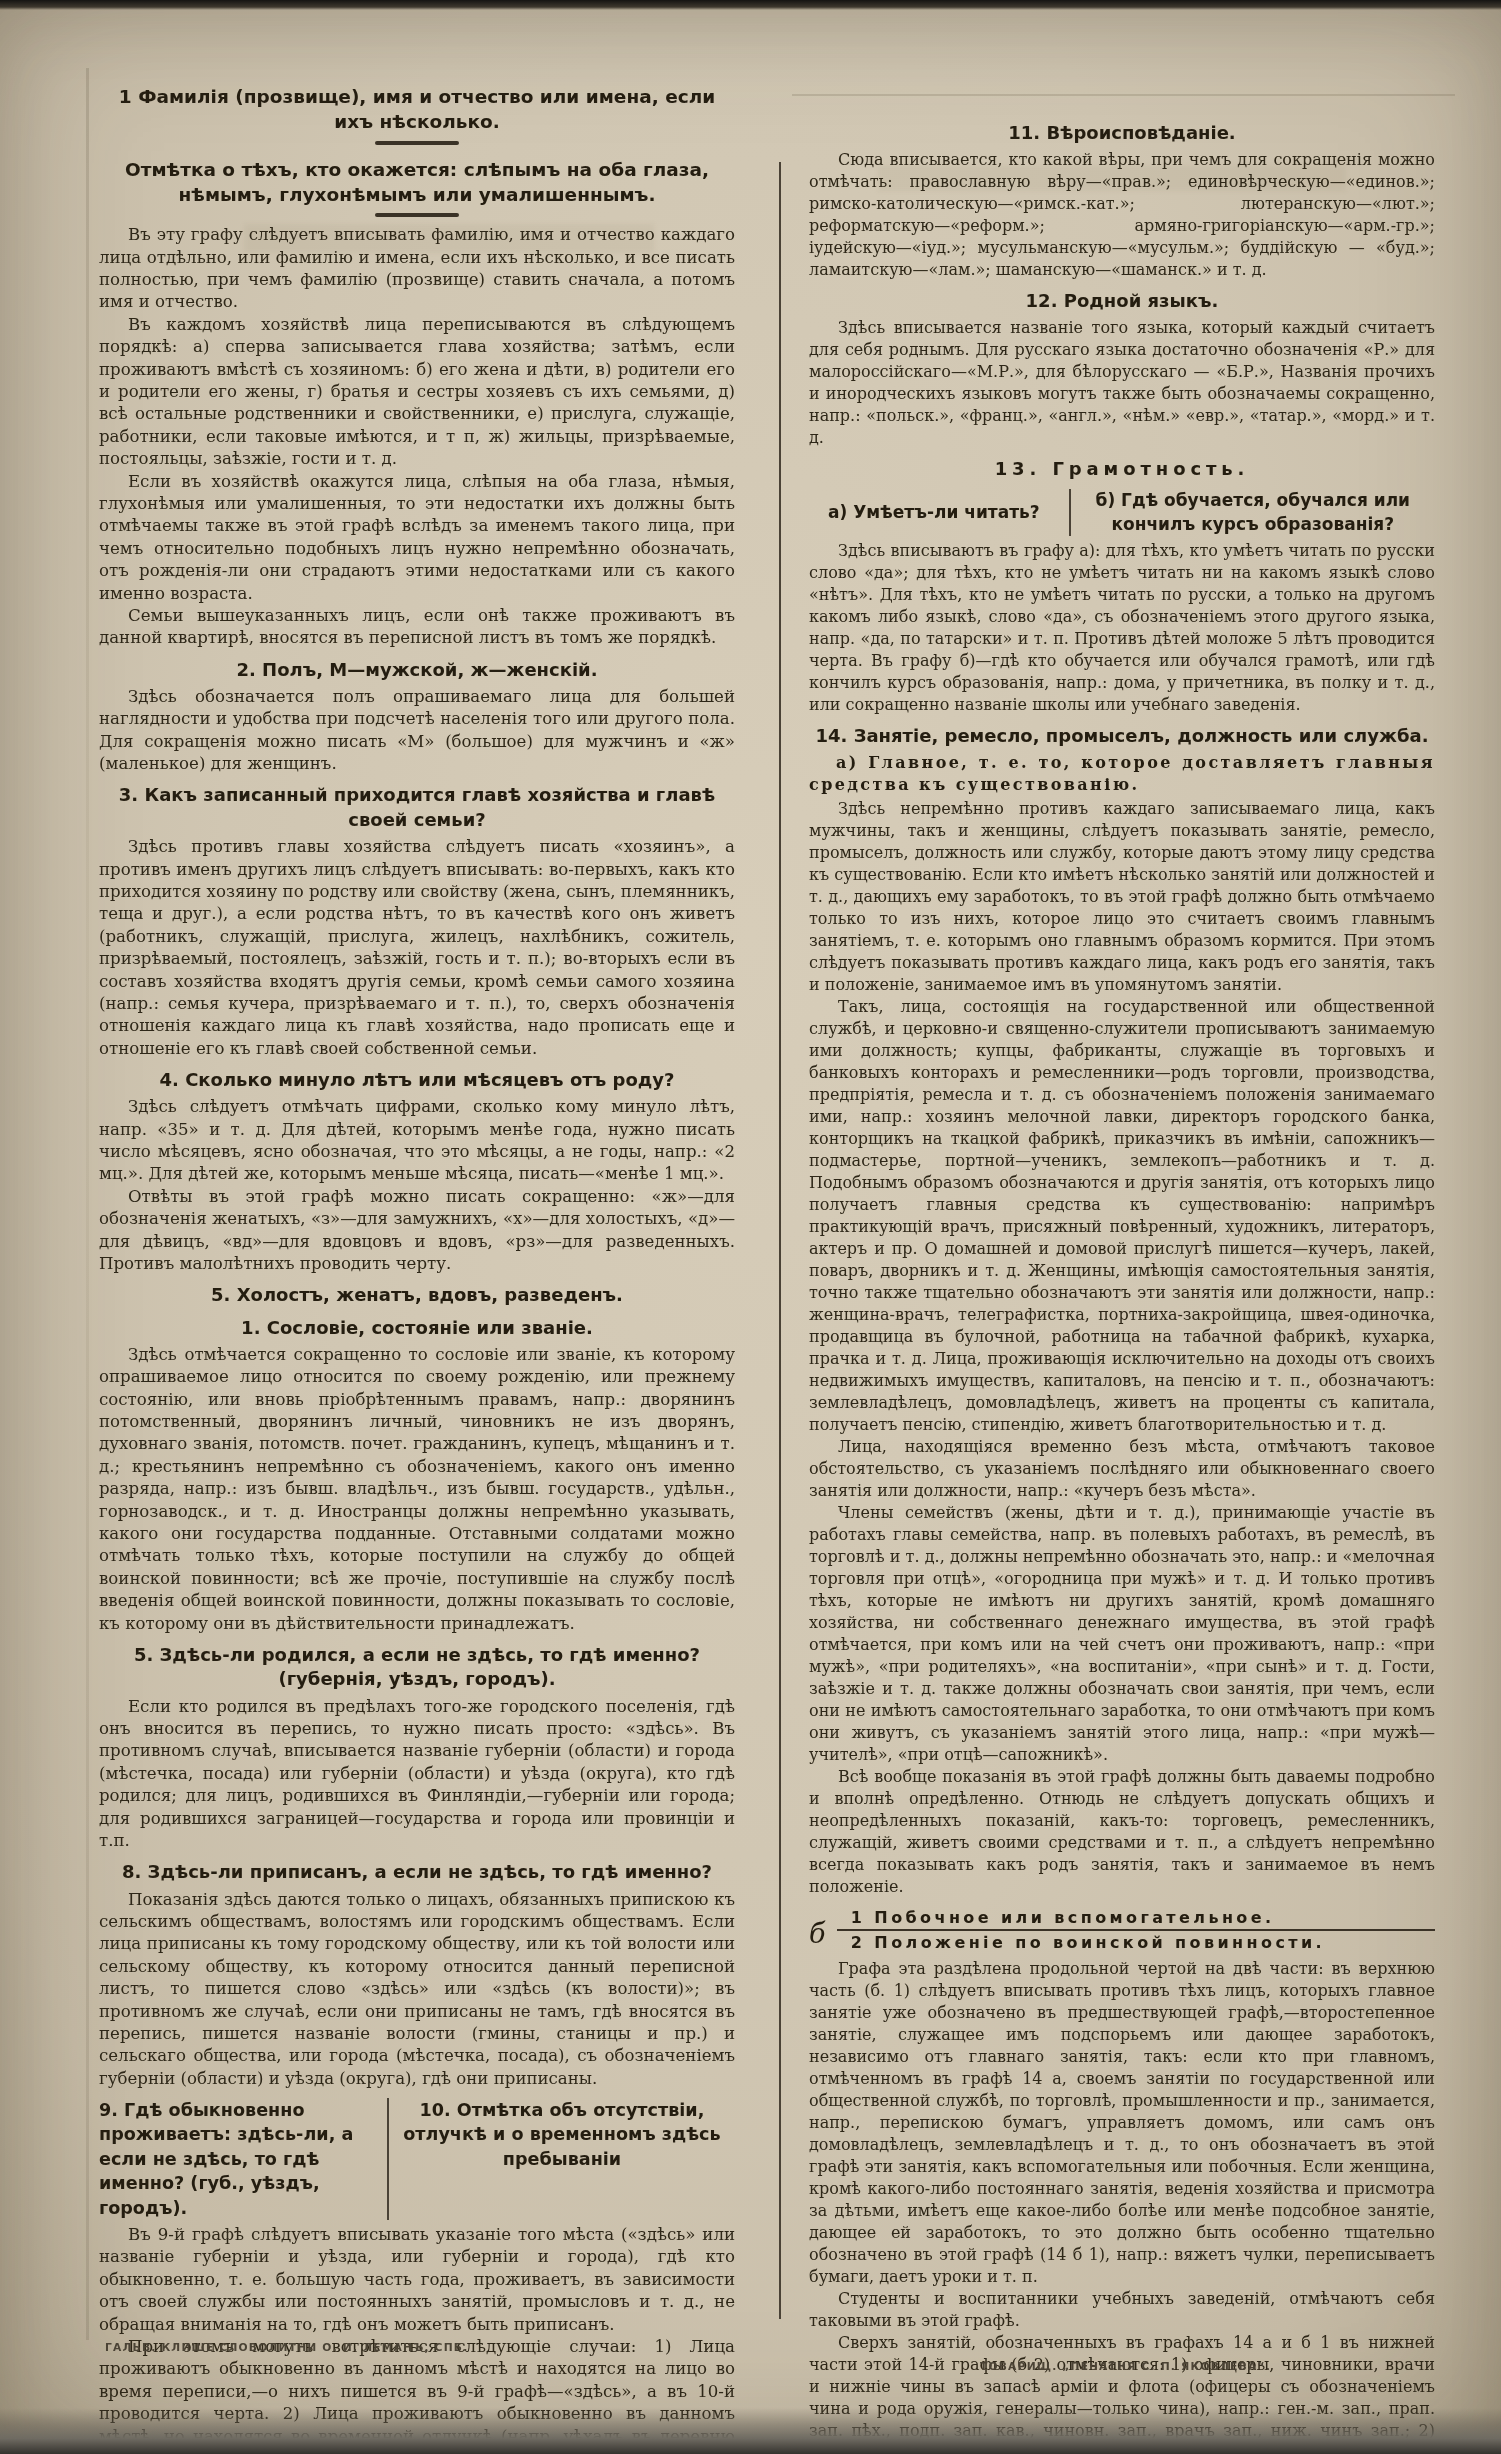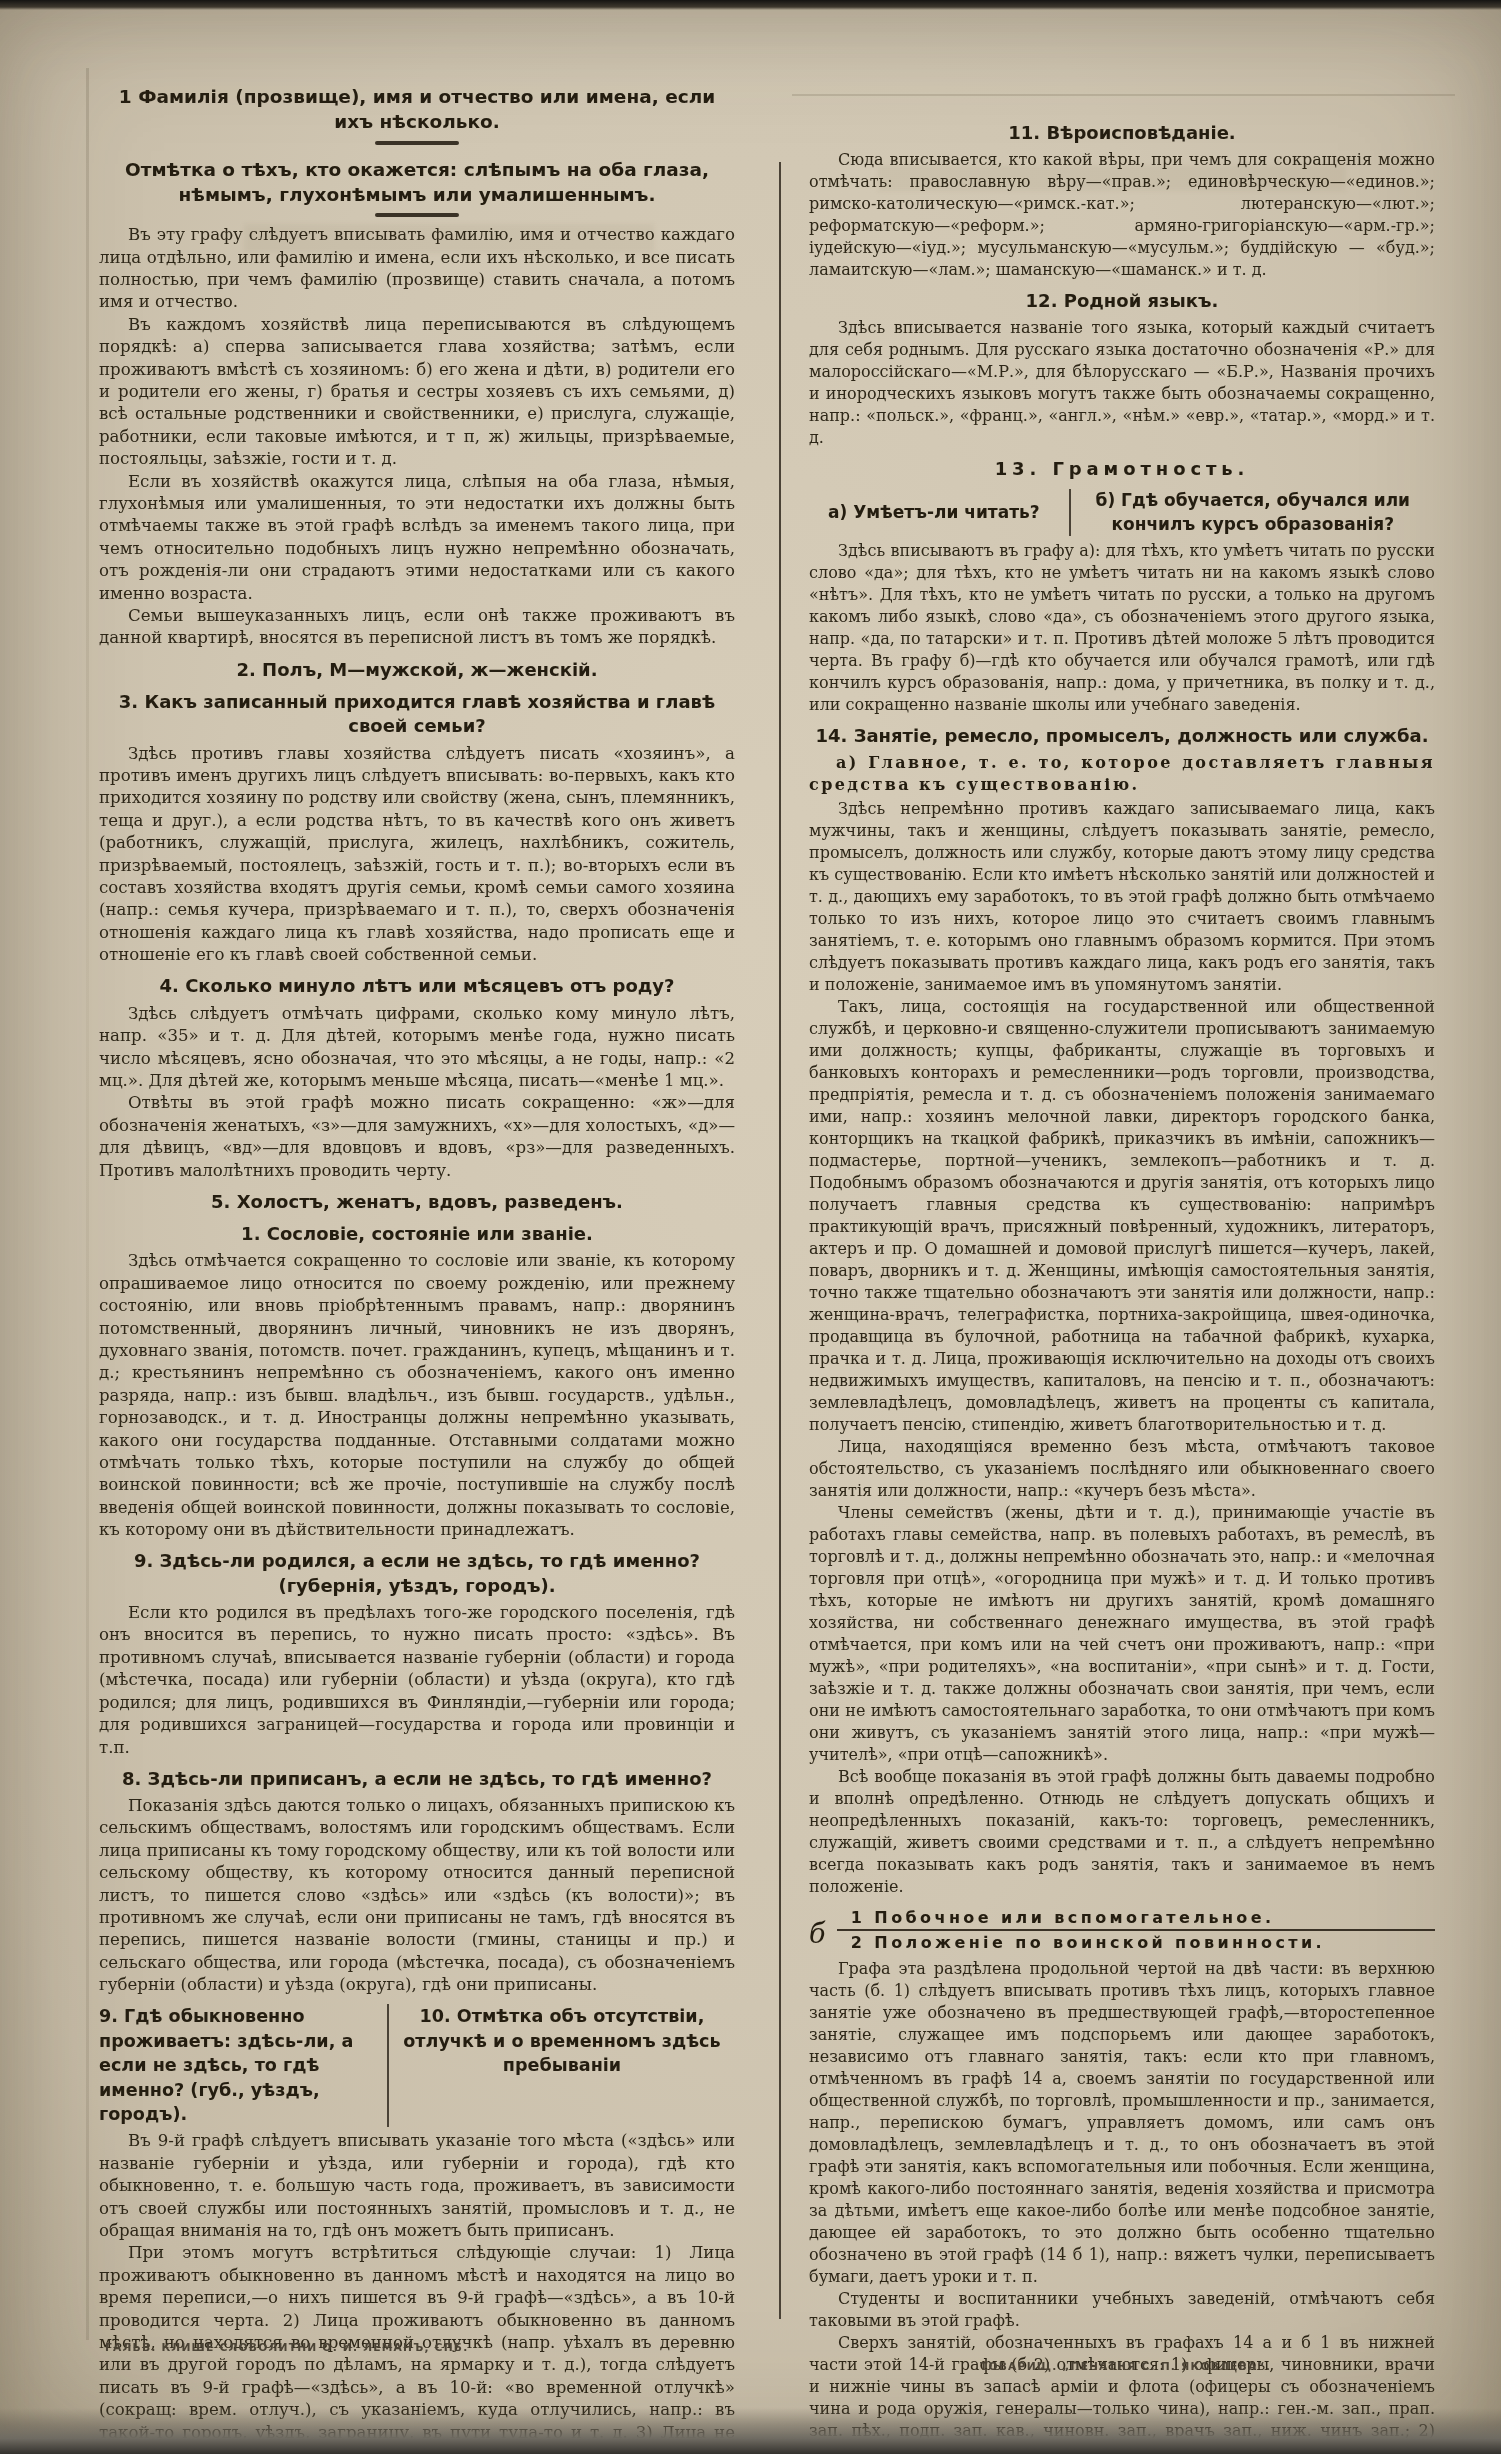--- a/index.html
+++ b/index.html
@@ -82,20 +82,23 @@
     <div>
         <p class="para">Въ эту графу слѣдуетъ вписывать фамилію, имя и отчество каждаго лица отдѣльно, или фамилію и имена, если ихъ нѣсколько, и все писать полностью, при чемъ фамилію (прозвище) ставить сначала, а потомъ имя и отчество.</p>
         <p class="para">Въ каждомъ хозяйствѣ лица переписываются въ слѣдующемъ порядкѣ: а) сперва записывается глава хозяйства; затѣмъ, если проживаютъ вмѣстѣ съ хозяиномъ: б) его жена и дѣти, в) родители его и родители его жены, г) братья и сестры хозяевъ съ ихъ семьями, д) всѣ остальные родственники и свойственники, е) прислуга, служащіе, работники, если таковые имѣются, и т п, ж) жильцы, призрѣваемые, постояльцы, заѣзжіе, гости и т. д.</p>
         <p class="para">Если въ хозяйствѣ окажутся лица, слѣпыя на оба глаза, нѣмыя, глухонѣмыя или умалишенныя, то эти недостатки ихъ должны быть отмѣчаемы также въ этой графѣ вслѣдъ за именемъ такого лица, при чемъ относительно подобныхъ лицъ нужно непремѣнно обозначать, отъ рожденія-ли они страдаютъ этими недостатками или съ какого именно возраста.</p>
         <p class="para">Семьи вышеуказанныхъ лицъ, если онѣ также проживаютъ въ данной квартирѣ, вносятся въ переписной листъ въ томъ же порядкѣ.</p>
       </div>
   </div>
 
   <div class="sec">
     <div class="h h-main">2. Полъ, М—мужской, ж—женскій.</div>
+    <div>
+        <p class="para">Здѣсь обозначается полъ опрашиваемаго лица для большей наглядности и удобства при подсчетѣ населенія того или другого пола. Для сокращенія можно писать «М» (большое) для мужчинъ и «ж» (маленькое) для женщинъ.</p>
+      </div>
   </div>
 
   <div class="sec">
     <div class="h h-main">3. Какъ записанный приходится главѣ хозяйства и главѣ своей семьи?</div>
     <div>
         <p class="para">Здѣсь противъ главы хозяйства слѣдуетъ писать «хозяинъ», а противъ именъ другихъ лицъ слѣдуетъ вписывать: во-первыхъ, какъ кто приходится хозяину по родству или свойству (жена, сынъ, племянникъ, теща и друг.), а если родства нѣтъ, то въ качествѣ кого онъ живетъ (работникъ, служащій, прислуга, жилецъ, нахлѣбникъ, сожитель, призрѣваемый, постоялецъ, заѣзжій, гость и т. п.); во-вторыхъ если въ составъ хозяйства входятъ другія семьи, кромѣ семьи самого хозяина (напр.: семья кучера, призрѣваемаго и т. п.), то, сверхъ обозначенія отношенія каждаго лица къ главѣ хозяйства, надо прописать еще и отношеніе его къ главѣ своей собственной семьи.</p>
       </div>
   </div>
 
   <div class="sec">
@@ -111,21 +114,21 @@
   </div>
 
   <div class="sec">
     <div class="h h-main">1. Сословіе, состояніе или званіе.</div>
     <div>
         <p class="para">Здѣсь отмѣчается сокращенно то сословіе или званіе, къ которому опрашиваемое лицо относится по своему рожденію, или прежнему состоянію, или вновь пріобрѣтеннымъ правамъ, напр.: дворянинъ потомственный, дворянинъ личный, чиновникъ не изъ дворянъ, духовнаго званія, потомств. почет. гражданинъ, купецъ, мѣщанинъ и т. д.; крестьянинъ непремѣнно съ обозначеніемъ, какого онъ именно разряда, напр.: изъ бывш. владѣльч., изъ бывш. государств., удѣльн., горнозаводск., и т. д. Иностранцы должны непремѣнно указывать, какого они государства подданные. Отставными солдатами можно отмѣчать только тѣхъ, которые поступили на службу до общей воинской повинности; всѣ же прочіе, поступившіе на службу послѣ введенія общей воинской повинности, должны показывать то сословіе, къ которому они въ дѣйствительности принадлежатъ.</p>
       </div>
   </div>
 
   <div class="sec">
-    <div class="h h-main">9. Здѣсь-ли родился, а если не здѣсь, то гдѣ именно? (губернія, уѣздъ, городъ).</div>
+    <div class="h h-main">5. Здѣсь-ли родился, а если не здѣсь, то гдѣ именно? (губернія, уѣздъ, городъ).</div>
     <div>
         <p class="para">Если кто родился въ предѣлахъ того-же городского поселенія, гдѣ онъ вносится въ перепись, то нужно писать просто: «здѣсь». Въ противномъ случаѣ, вписывается названіе губерніи (области) и города (мѣстечка, посада) или губерніи (области) и уѣзда (округа), кто гдѣ родился; для лицъ, родившихся въ Финляндіи,—губерніи или города; для родившихся заграницей—государства и города или провинціи и т.п.</p>
       </div>
   </div>
 
   <div class="sec">
     <div class="h h-main">8. Здѣсь-ли приписанъ, а если не здѣсь, то гдѣ именно?</div>
     <div>
         <p class="para">Показанія здѣсь даются только о лицахъ, обязанныхъ припискою къ сельскимъ обществамъ, волостямъ или городскимъ обществамъ. Если лица приписаны къ тому городскому обществу, или къ той волости или сельскому обществу, къ которому относится данный переписной листъ, то пишется слово «здѣсь» или «здѣсь (къ волости)»; въ противномъ же случаѣ, если они приписаны не тамъ, гдѣ вносятся въ перепись, пишется названіе волости (гмины, станицы и пр.) и сельскаго общества, или города (мѣстечка, посада), съ обозначеніемъ губерніи (области) и уѣзда (округа), гдѣ они приписаны.</p>
       </div>

